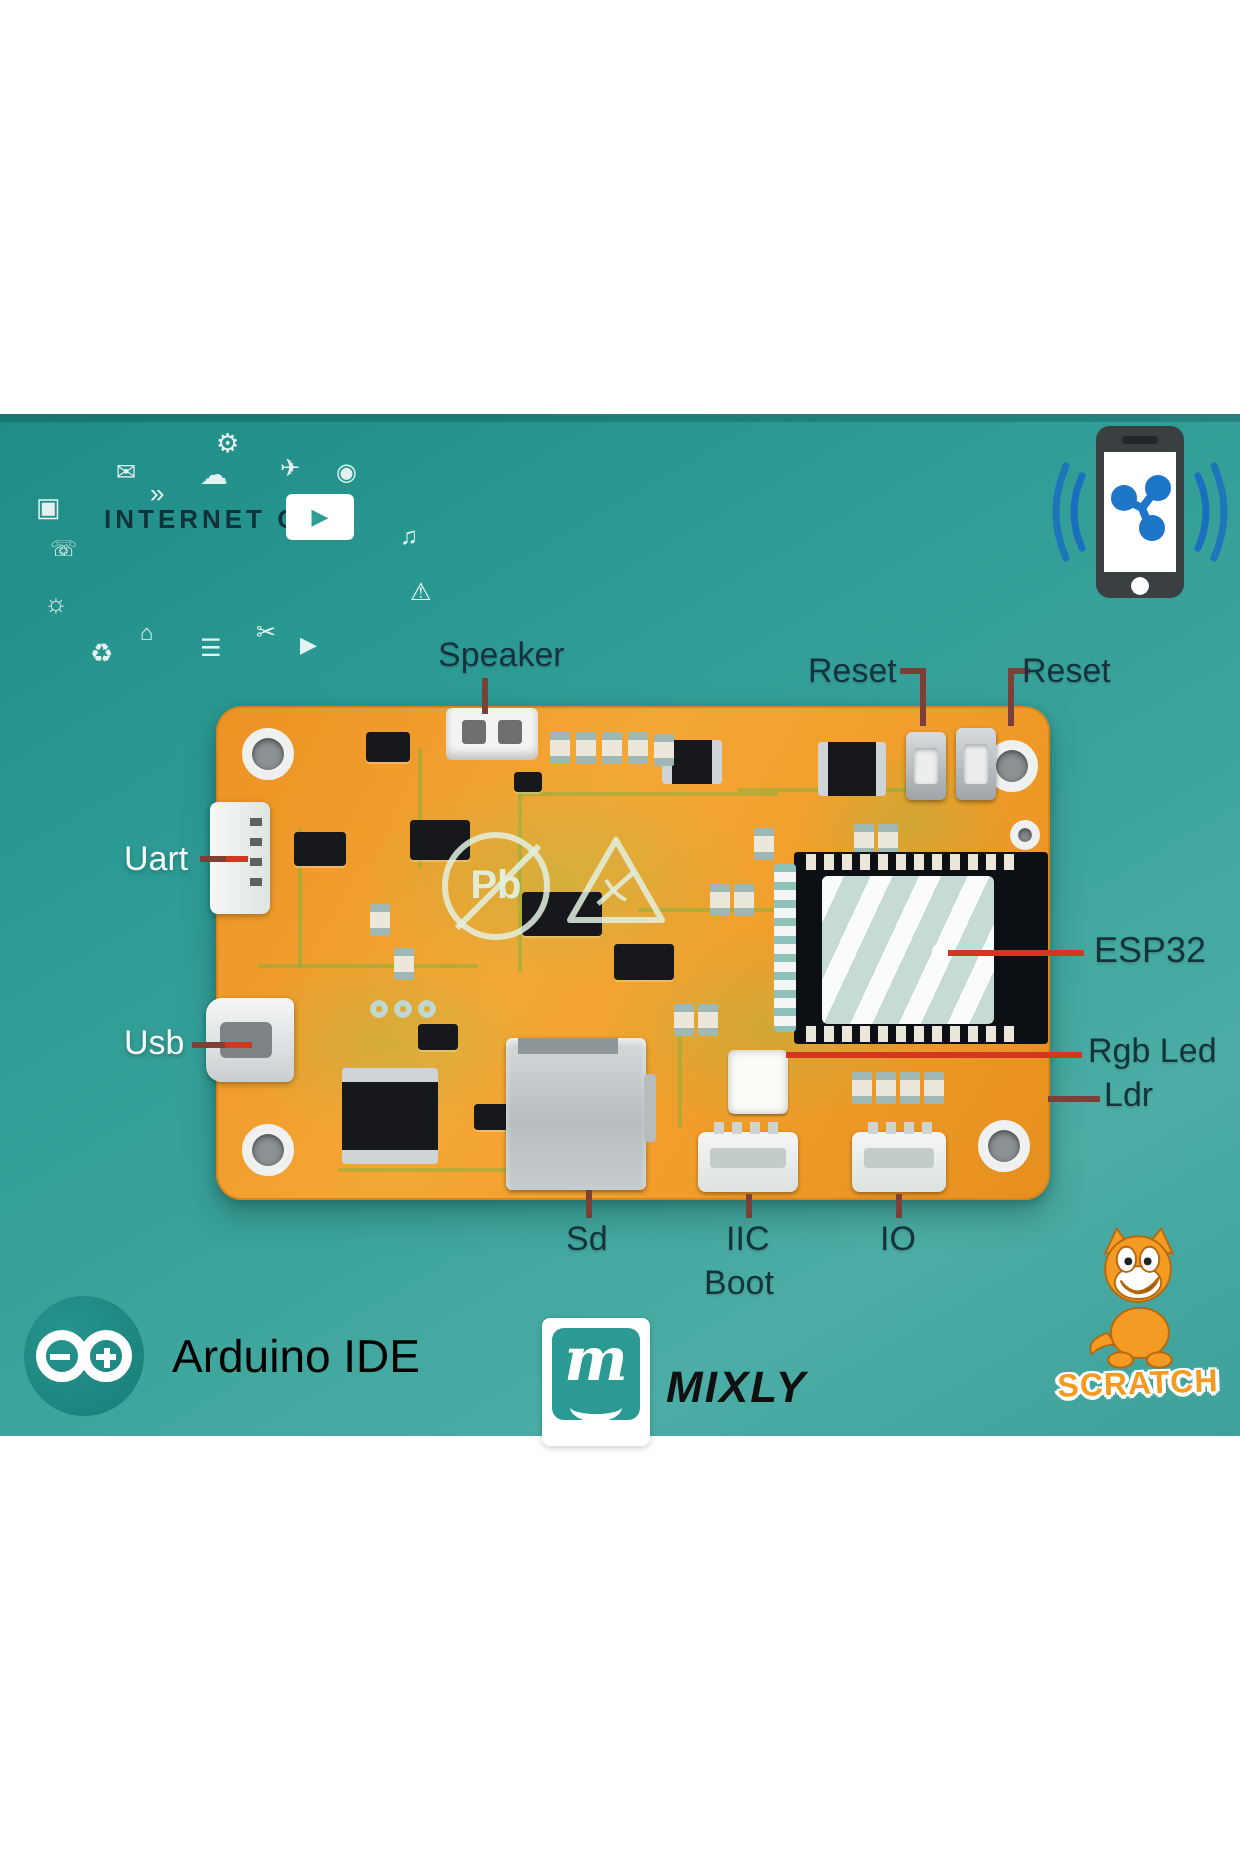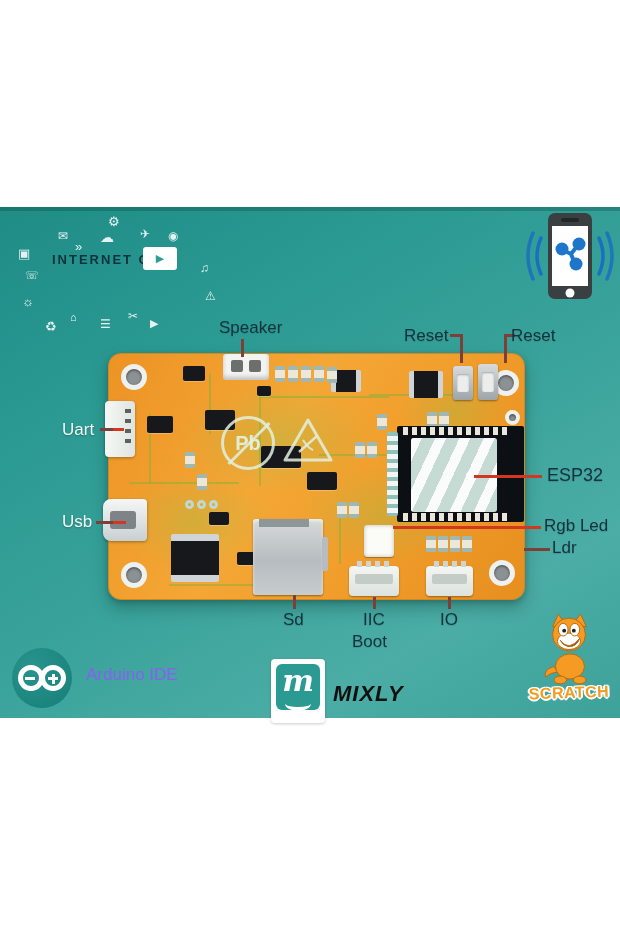--- a/index.html
+++ b/index.html
@@ -133,21 +133,21 @@
 
   
   #arduino-logo{position:absolute;left:12px;top:648px;width:60px;height:60px;border-radius:50%;
     background:radial-gradient(circle at 35% 32%,#27948d,#177e78);}
   .ard-loop{position:absolute;width:26px;height:26px;border:5px solid #fff;border-radius:50%;
     box-sizing:border-box;top:17px;}
   #ard-loop-l{left:6px;} #ard-loop-r{left:28px;}
   #ard-minus{position:absolute;left:13px;top:29px;width:10px;height:3px;background:#fff;}
   #ard-plus-h{position:absolute;left:36px;top:29px;width:10px;height:3px;background:#fff;}
   #ard-plus-v{position:absolute;left:39.5px;top:25.5px;width:3px;height:10px;background:#fff;}
-  #arduino-text{position:absolute;left:86px;top:665px;font-size:17px;color:#8b5cf6;}
+  #arduino-text{position:absolute;left:86px;top:665px;font-size:23px;color:#000000;}
 
   #mixly-box{position:absolute;left:271px;top:659px;width:54px;height:64px;background:#fff;
     border-radius:4px;box-shadow:0 1px 3px rgba(0,0,0,.2);}
   #mixly-inner{position:absolute;left:5px;top:5px;width:44px;height:46px;background:#2b9a93;
     border-radius:6px;color:#fff;text-align:center;}
   #mixly-m{font-family:"DejaVu Serif",serif;font-style:italic;font-weight:bold;font-size:30px;
     line-height:34px;display:block;}
   #mixly-smile{position:absolute;left:9px;top:32px;width:26px;height:11px;
     border-bottom:4px solid #fff;border-radius:50%;}
   #mixly-text{position:absolute;left:333px;top:681px;font-size:22px;font-weight:800;

